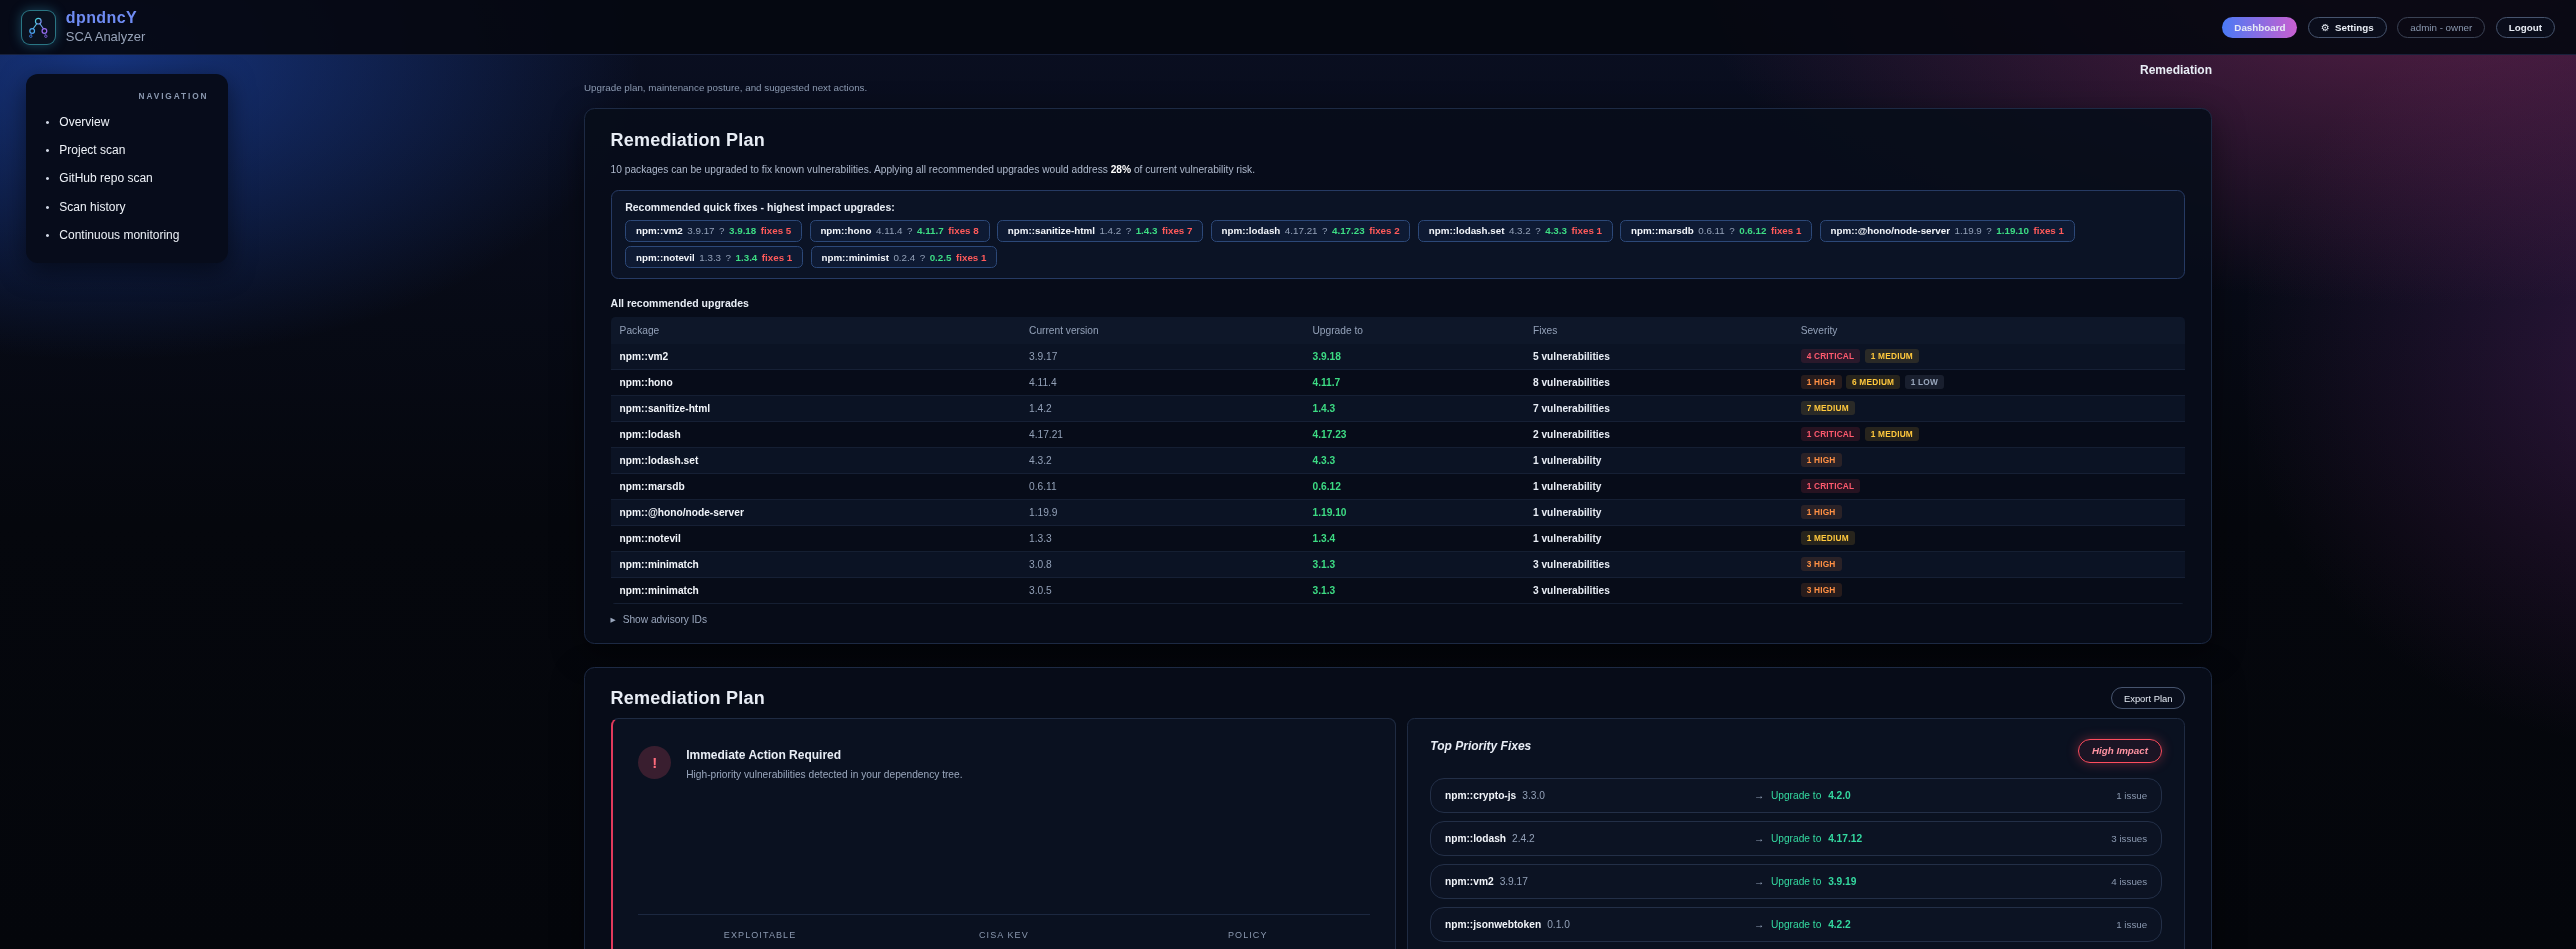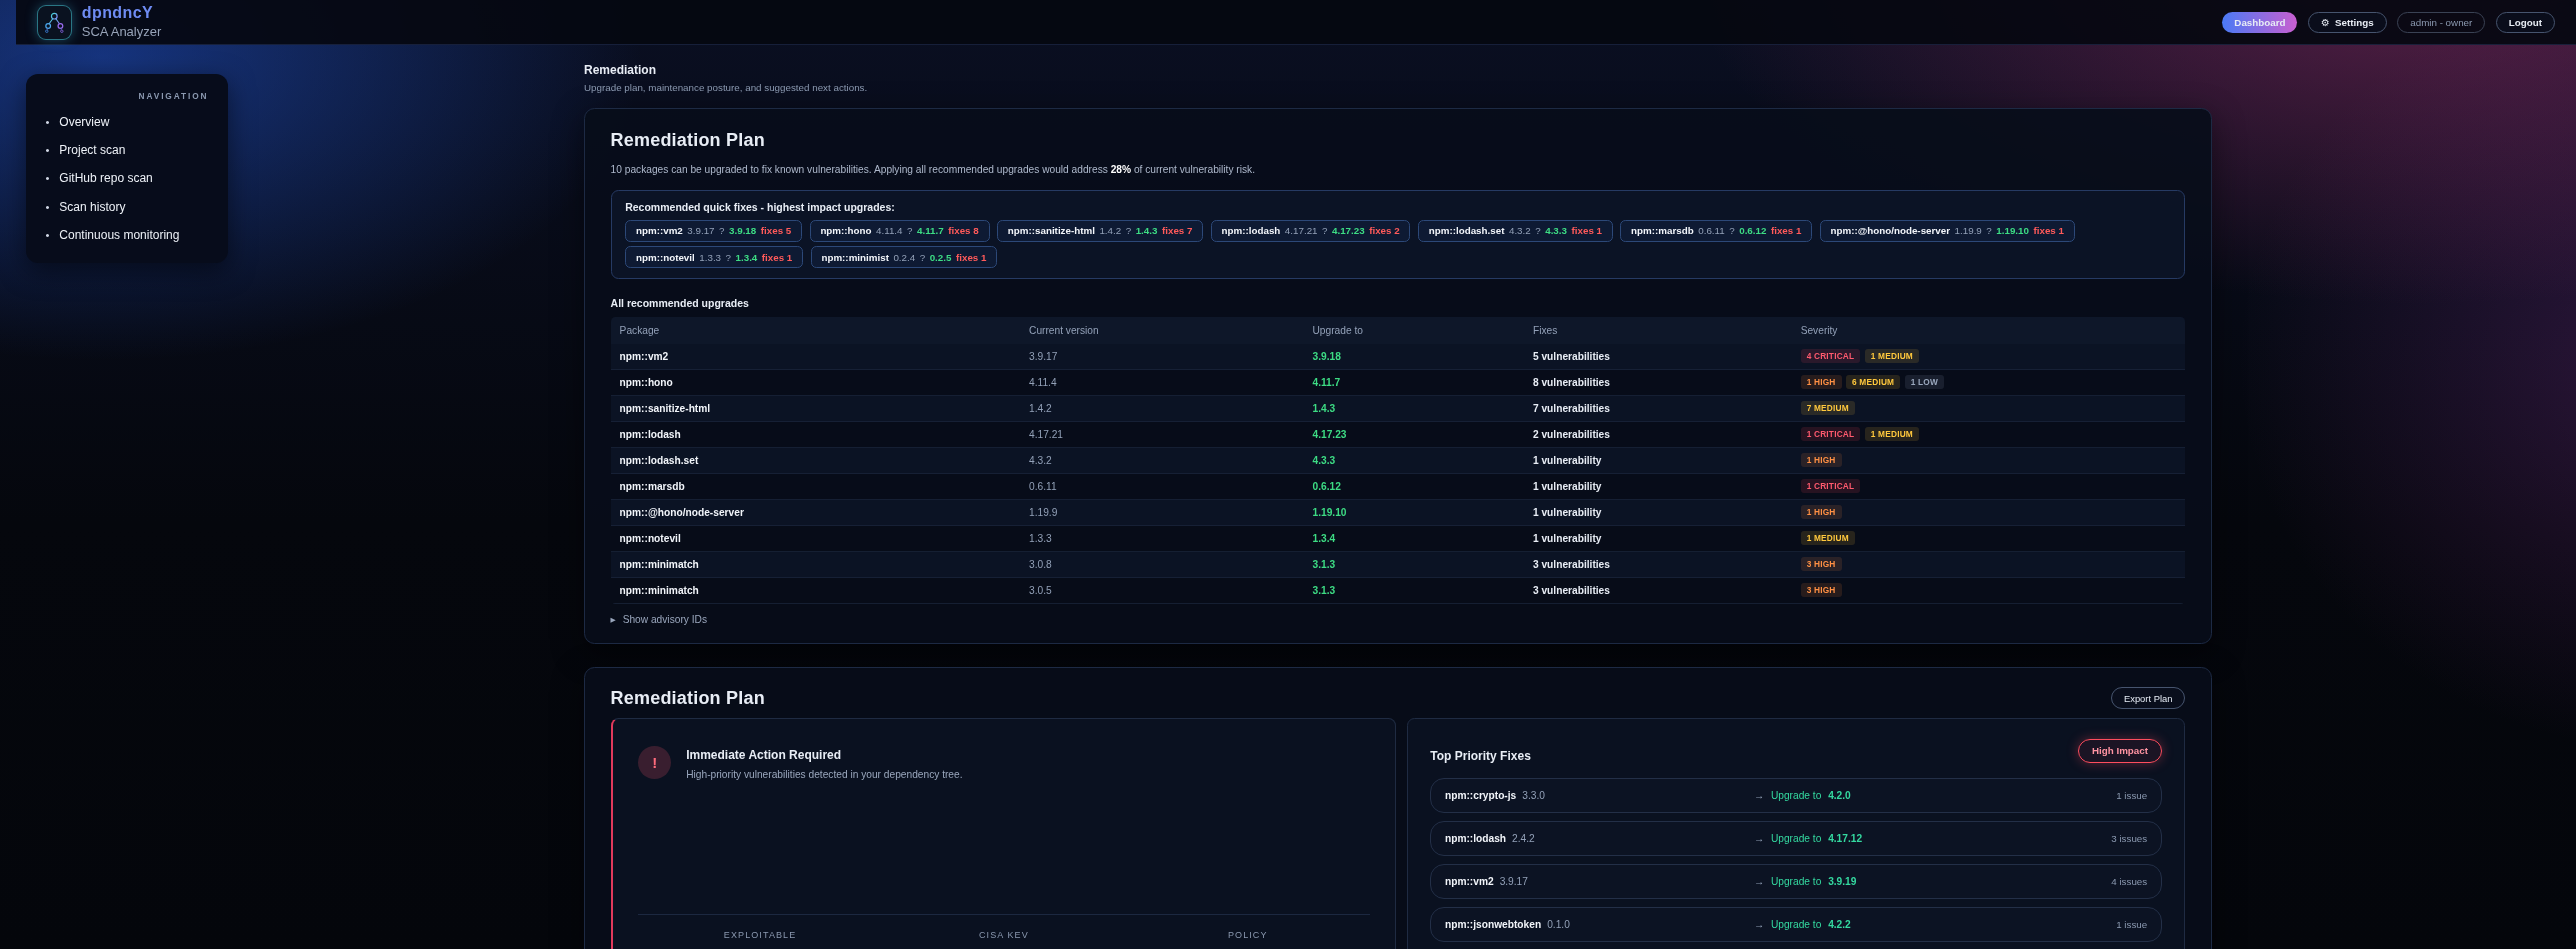--- a/index.html
+++ b/index.html
@@ -8,21 +8,21 @@
     width:2576px; height:950px; overflow:hidden; position:relative;
     font-family:"Liberation Sans","DejaVu Sans",sans-serif; color:#e8edf5;
     background:
       radial-gradient(829px 467px at 4% 6%, rgba(35,90,220,.50), transparent 65%),
       radial-gradient(1130px 527px at 94% -4%, rgba(200,55,125,.42), transparent 65%),
       radial-gradient(678px 603px at 104% 38%, rgba(135,50,150,.30), transparent 65%),
       linear-gradient(180deg,#0a0f22 0%,#05070d 55%,#04060b 100%);
     background-color:#05070d;
   }
   
-  .topbar { position:absolute; top:0; left:16px; right:0; height:45px; z-index:5;
+  .topbar { position:absolute; top:0; left:0; right:0; height:55px; z-index:5;
     background:rgba(5,8,16,.92); border-bottom:0.8px solid rgba(70,95,160,.28);
     display:flex; align-items:center; justify-content:space-between; padding:16px 21px; }
   .brand { display:flex; align-items:center; gap:9.8px; }
   .logo { width:35px; height:35px; border-radius:9px; background:#0a1220;
     border:1.5px solid rgba(70,200,215,.55); box-shadow:0 0 12px rgba(60,180,220,.35);
     display:flex; align-items:center; justify-content:center; }
   .brand-name { font-size:16px; font-weight:700; color:#6f8cf3; letter-spacing:0.4px; line-height:1.05; }
   .brand-sub { font-size:13px; color:#97a3b8; margin-top:1.5px; }
   .topbar-actions { display:flex; align-items:center; gap:10.5px; }
   .pill { height:21px; border-radius:752px; display:inline-flex; align-items:center; gap:5.3px;
@@ -37,21 +37,21 @@
     background:#070c1b; border-radius:12px; padding:16.6px 19.6px 21px;
     box-shadow:0 7.5px 25.6px rgba(0,0,0,.5); }
   .nav-title { font-size:8.3px; letter-spacing:1.9px; color:#8b99b0; font-weight:600;text-align:right; }
   .nav-list { list-style:none; margin:3px 0 0; padding:0; }
   .nav-item { display:flex; gap:9.8px; align-items:baseline; margin-top:14.3px;
     font-size:12px; color:#eef2f8; cursor:pointer; }
   .bullet { color:#cfd6e4; font-size:11.3px; }
   
   .main { position:absolute; left:584px; top:45px; width:1628px; }
   .page-head { padding-top:18px; }
-  .page-title { font-size:12px; font-weight:700; }
+  .page-title { font-size:12px; font-weight:700;text-align:right; }
   .page-sub { margin-top:5.3px; font-size:9.8px; color:#8b99b0; }
   .card { background:rgba(8,13,26,.93); border:0.8px solid #1d2a44; border-radius:10.5px;
     box-shadow:0 9px 33px rgba(0,0,0,.45); }
   .card1 { margin-top:15px; padding:21px 25.6px 18px; }
   .section-h2 { font-size:18px; font-weight:700; margin:0; letter-spacing:0.2px; }
   .desc { margin:13px 0 0; font-size:10.2px; color:#aeb9cc; }
   .desc strong { color:#ffffff; }
   
   .quickfixes { margin-top:15px; border:0.8px solid #263a63; background:rgba(15,25,48,.55);
     border-radius:7.5px; padding:9.8px 13.6px 9.8px; }
@@ -95,21 +95,21 @@
   .imm-head { display:flex; gap:15px; align-items:flex-start; }
   .warn-circle { width:33px; height:33px; border-radius:50%; background:rgba(200,70,90,.25);
     color:#ff6b7c; display:flex; align-items:center; justify-content:center;
     font-size:15px; font-weight:700; flex:none; }
   .imm-title { font-size:12px; font-weight:700; margin-top:1.5px; }
   .imm-sub { margin-top:6.8px; font-size:10.2px; color:#9aa7bd; }
   .imm-spacer { height:134px; }
   .imm-footer { border-top:0.8px solid #1c2840; padding-top:15px; display:grid; grid-template-columns:1fr 1fr 1fr; }
   .foot-label { text-align:center; font-size:9px; letter-spacing:1.1px; color:#8b99b0; }
   .priorities { padding:19.6px 22.6px; }
-  .pri-head { display:flex; align-items:flex-end; justify-content:space-between; }
+  .pri-head { display:flex; align-items:flex-start; justify-content:space-between;font-style:italic; }
   .pri-title { font-size:12px; font-weight:700; }
   .badge-impact { border:0.8px solid #ff4d5e; color:#ff93a2; background:rgba(255,77,94,.07);
     border-radius:752px; padding:5.3px 12.8px; font-size:9.8px; font-weight:600;
     box-shadow:0 0 12px rgba(255,77,94,.35); }
   .pri-list { margin-top:15px; }
   .pri-item { display:flex; align-items:center; height:35px; border:0.8px solid #232f47;
     background:rgba(14,21,38,.6); border-radius:14px; padding:0 13.6px; margin-bottom:8.3px;
     font-size:10.2px; cursor:pointer; }
   .pri-left { width:44%; display:flex; gap:6px; align-items:baseline; }
   .pri-pkg { font-weight:700; color:#f2f5fa; }

